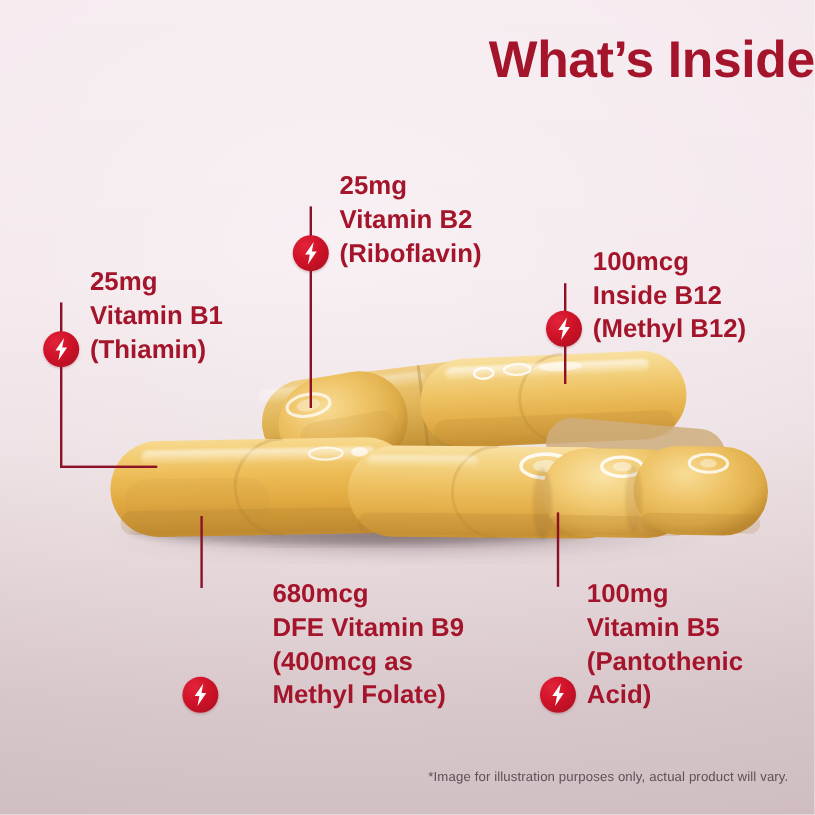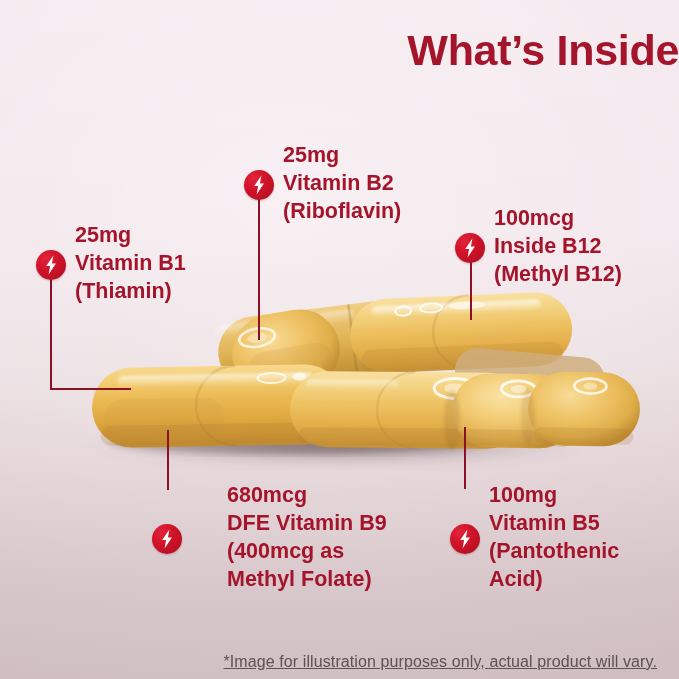--- a/index.html
+++ b/index.html
@@ -52,21 +52,21 @@
     letter-spacing: -0.3px;
     color: #a4142b;
     z-index: 6;
   }
 
   
   .callout {
     position: absolute;
     z-index: 7;
     display: flex;
-    align-items: center;
+    align-items: flex-end;
     gap: 9px;
   }
   .callout .lines {
     font-size: 21.5px;
     font-weight: 700;
     line-height: 1.30;
     color: #a4142b;
     white-space: nowrap;
   }
   .callout .lines div { display: block; }
@@ -101,26 +101,25 @@
     width: 679px;
     height: 679px;
     z-index: 4;
     pointer-events: none;
   }
 
   
   .footnote {
     position: absolute;
     right: 22px;
-    bottom: 8px;
-    font-size: 16px;
+    bottom: 25px;
+    font-size: 11px;
     color: #5d5056;
     letter-spacing: 0.1px;
     z-index: 8;
-    text-decoration: underline;
   }
 </style>
 </head>
 <body>
 
 <div id="scene">
 
   <div class="title">What’s Inside</div>
 
   <svg id="pile" viewBox="0 0 679 679" xmlns="http://www.w3.org/2000/svg">

